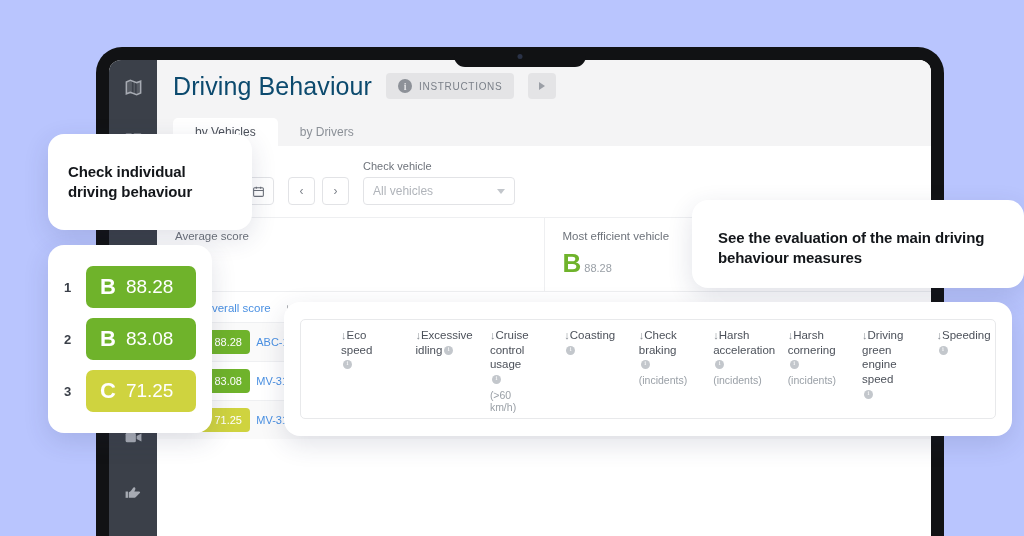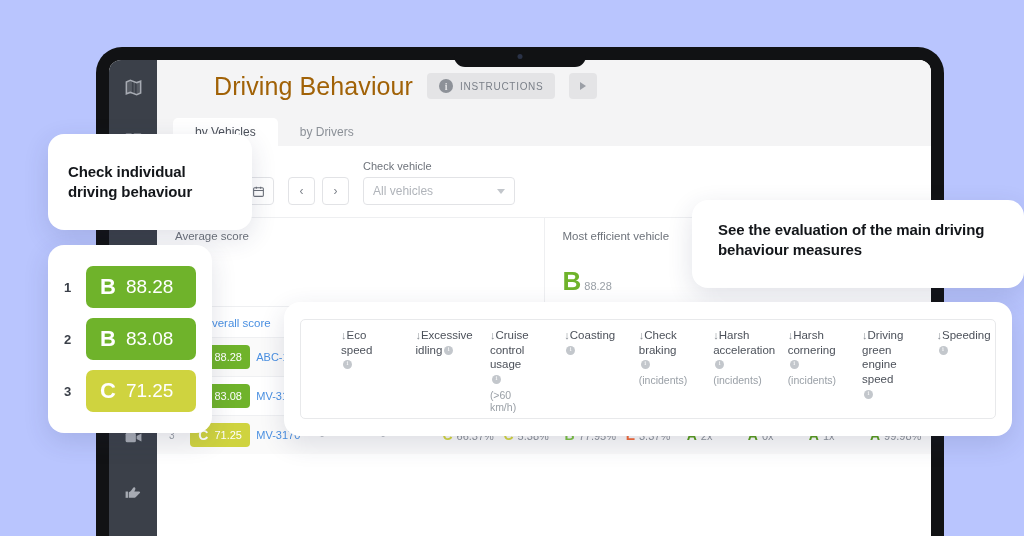--- a/index.html
+++ b/index.html
@@ -78,25 +78,24 @@
     height: 52px;
     background: #f4f4f5;
     display: flex;
     align-items: center;
     padding: 0 0 0 16px;
     gap: 14px;
     flex: 0 0 52px;
   }
   .page-title {
     font-size: 25px;
-    color: #a16207;
+    color: #0c4a6e;
     font-weight: 400;
     letter-spacing: 0.1px;
     white-space: nowrap;
-    margin-left: 41px;
   }
   .instr-btn {
     display: flex; align-items: center; gap: 7px;
     background: #e4e4e6;
     border-radius: 4px;
     padding: 6px 12px;
     height: 26px;
   }
   .instr-btn .lbl {
     font-size: 10px;
@@ -205,21 +204,21 @@
     border-top: 1px solid #eeeff1;
     flex: 0 0 auto;
     min-height: 74px;
   }
   .stat {
     padding: 12px 18px;
     flex: 1 1 0;
     border-right: 1px solid #eeeff1;
   }
   .stat:last-child { border-right: none; }
-  .stat-label { font-size: 11.5px; color: #6e737b; margin-bottom: 26px; }
+  .stat-label { font-size: 11.5px; color: #6e737b; margin-bottom: 8px; }
   .stat-val { font-size: 13px; color: #8b9097; }
   .stat-grade {
     display: flex; align-items: baseline; gap: 3px;
   }
   .stat-grade .g { font-size: 26px; font-weight: 700; color: #6fb32b; line-height: 1; }
   .stat-grade .n { font-size: 11px; color: #9aa0a7; }
 
   
   .sortbar {
     display: flex;
@@ -281,21 +280,21 @@
   #callout-check {
     left: 48px; top: 134px;
     width: 204px; height: 96px;
     padding: 22px 20px;
     display: flex; align-items: center;
   }
   #callout-eval {
     left: 692px; top: 200px;
     width: 332px; height: 88px;
     padding: 20px 26px;
-    display: flex; align-items: flex-start;
+    display: flex; align-items: flex-end;
   }
   #callout-scores {
     left: 48px; top: 245px;
     width: 164px; height: 188px;
     padding: 14px 16px;
     display: flex; flex-direction: column;
     justify-content: center; gap: 10px;
   }
   .score-row { display: flex; align-items: center; gap: 12px; }
   .score-rank { font-size: 13px; font-weight: 700; color: #3b4049; width: 10px; }

